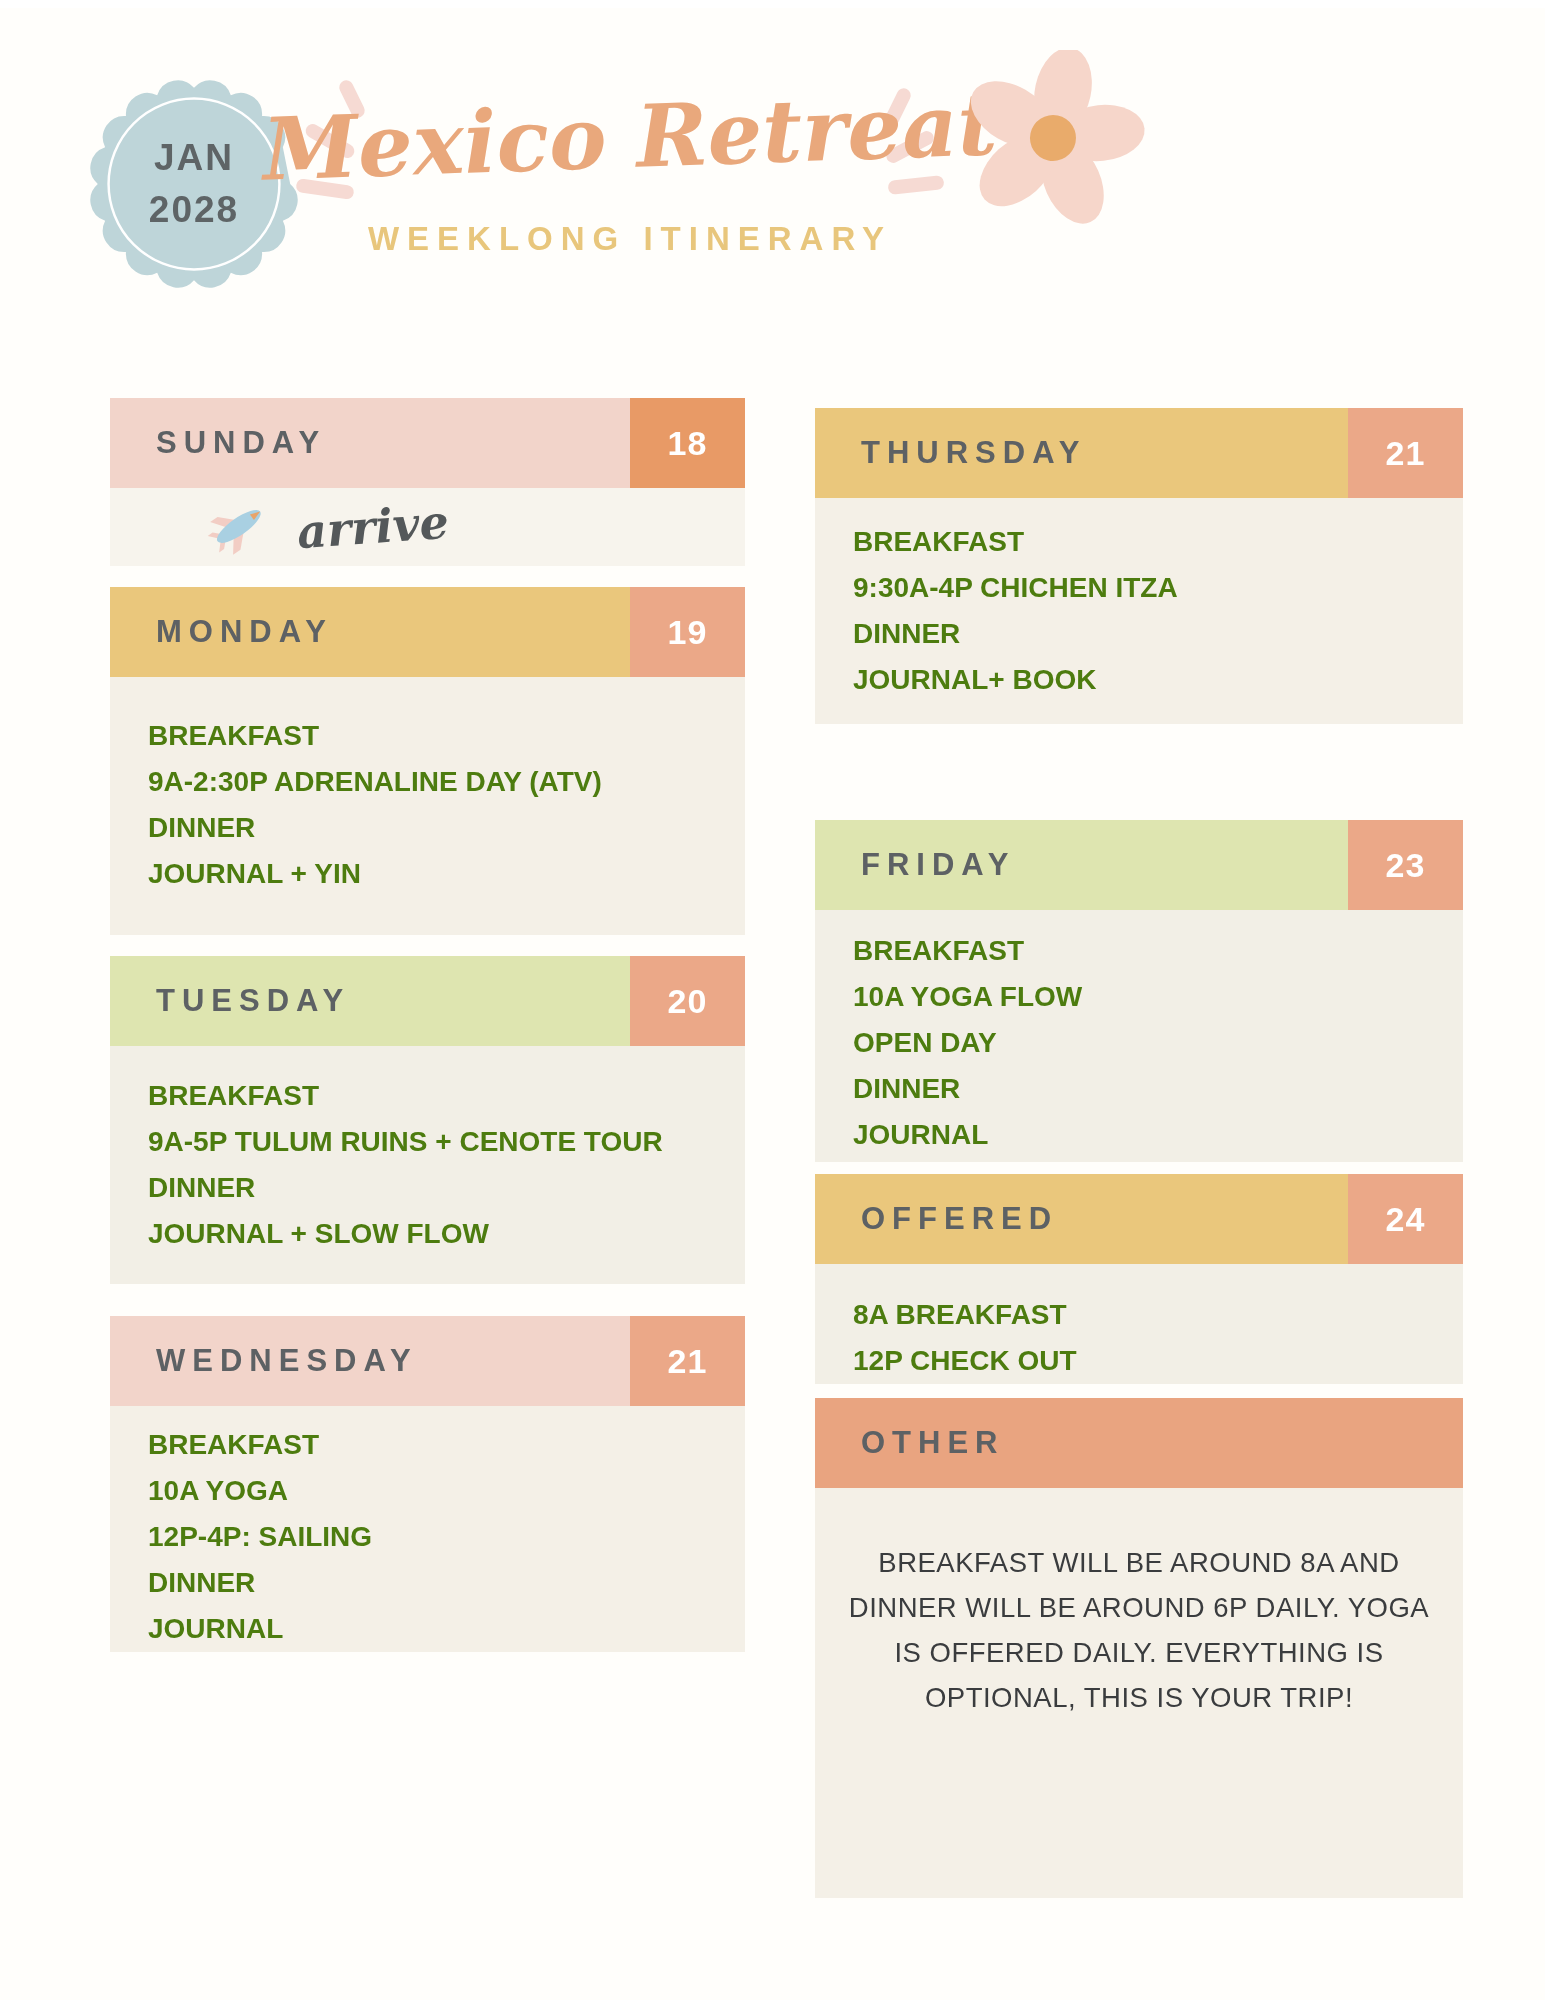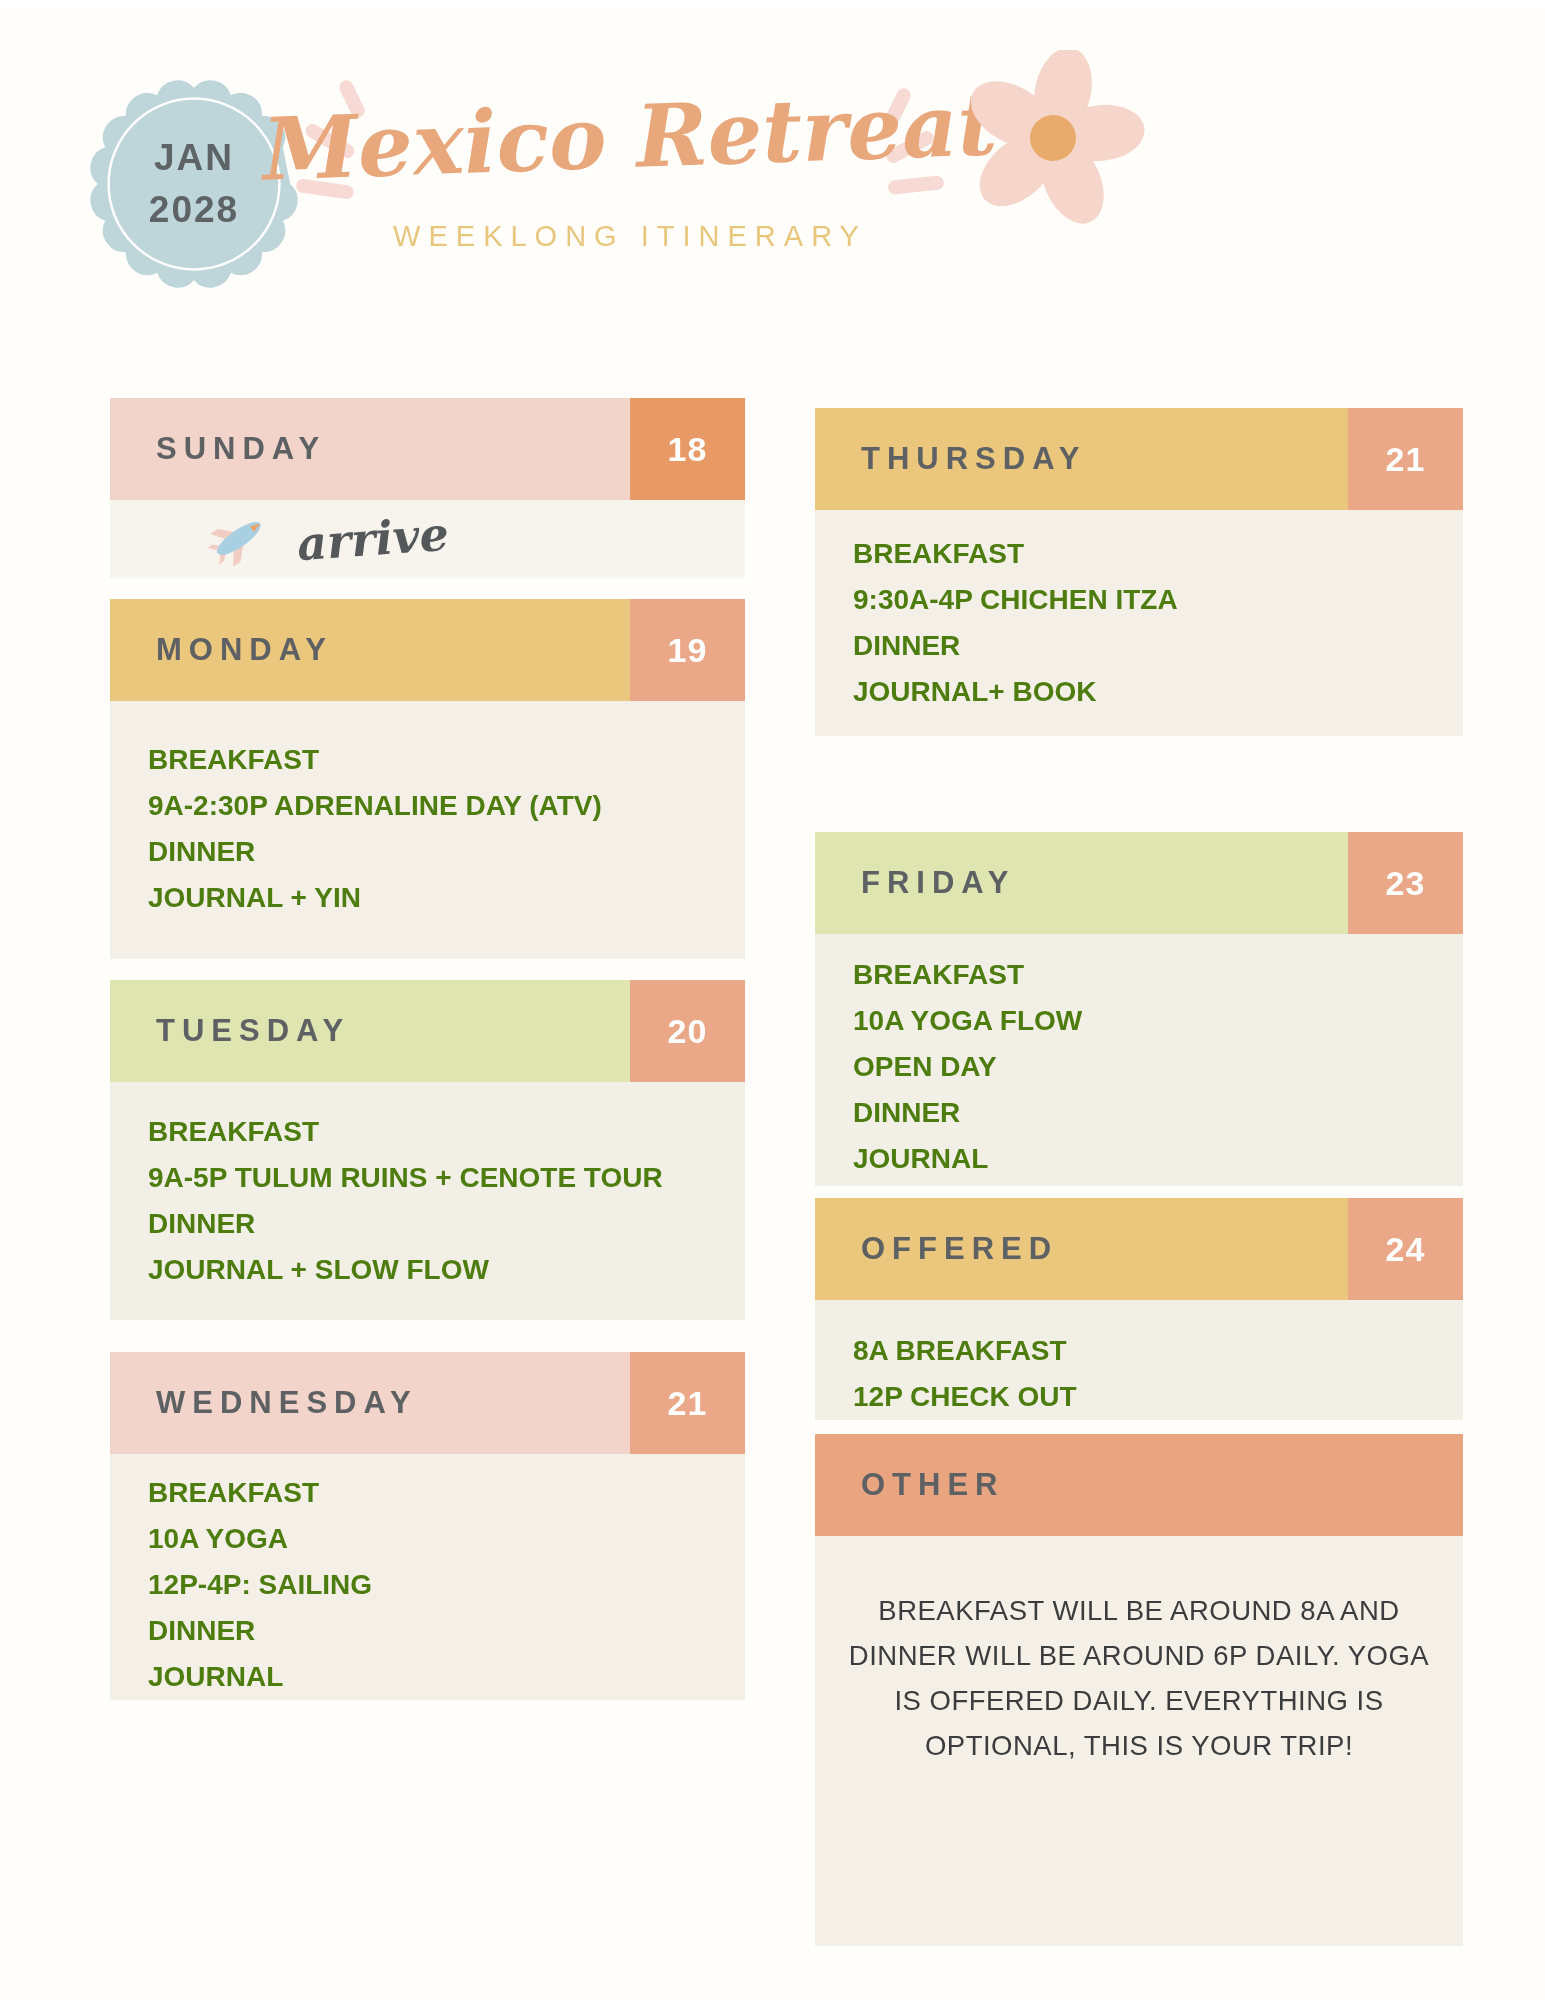--- a/index.html
+++ b/index.html
@@ -17,36 +17,36 @@
     font-weight:bold;color:#5e6466;font-size:37px;letter-spacing:2px;line-height:52px;
   }
   .main-title{
     position:absolute;left:290px;top:58px;width:680px;height:140px;
     display:flex;align-items:center;justify-content:center;
     font-family:"DejaVu Serif",serif;font-style:italic;font-weight:bold;
     font-size:86px;color:#e9a87c;transform:rotate(-2deg);white-space:nowrap;
   }
   .subtitle{
     position:absolute;left:290px;top:212px;width:680px;text-align:center;
-    font-weight:normal;font-size:29px;letter-spacing:8px;color:#e8c67c;
+    font-weight:bold;font-size:33px;letter-spacing:8px;color:#e8c67c;
   }
   .ray{position:absolute;background:#f6dad3;border-radius:10px;height:14px;}
   .ray.l1{left:332px;top:84px;width:40px;transform:rotate(64deg);}
   .ray.l2{left:303px;top:126px;width:54px;transform:rotate(30deg);}
   .ray.l3{left:296px;top:174px;width:58px;transform:rotate(8deg);}
   .ray.r1{left:878px;top:92px;width:40px;transform:rotate(-64deg);}
   .ray.r2{left:884px;top:132px;width:52px;transform:rotate(-28deg);}
   .ray.r3{left:888px;top:170px;width:56px;transform:rotate(-6deg);}
   .flower{position:absolute;left:948px;top:42px;}
   
   .col{position:absolute;display:flex;flex-direction:column;}
   .col-left{left:110px;top:390px;width:635px;}
   .col-right{left:815px;top:400px;width:648px;}
   .card{width:100%;}
-  .bar{display:flex;height:102px;}
+  .bar{display:flex;height:90px;}
   .day{
     flex:1;display:flex;align-items:center;padding-left:46px;
     font-weight:bold;font-size:31px;letter-spacing:7px;color:#5d6164;
   }
   .num{
     width:115px;display:flex;align-items:center;justify-content:center;
     color:#ffffff;font-weight:bold;font-size:34px;letter-spacing:1px;
   }
   .hdr-pink{background:#f2d4ca;}
   .hdr-yellow{background:#eac77c;}

